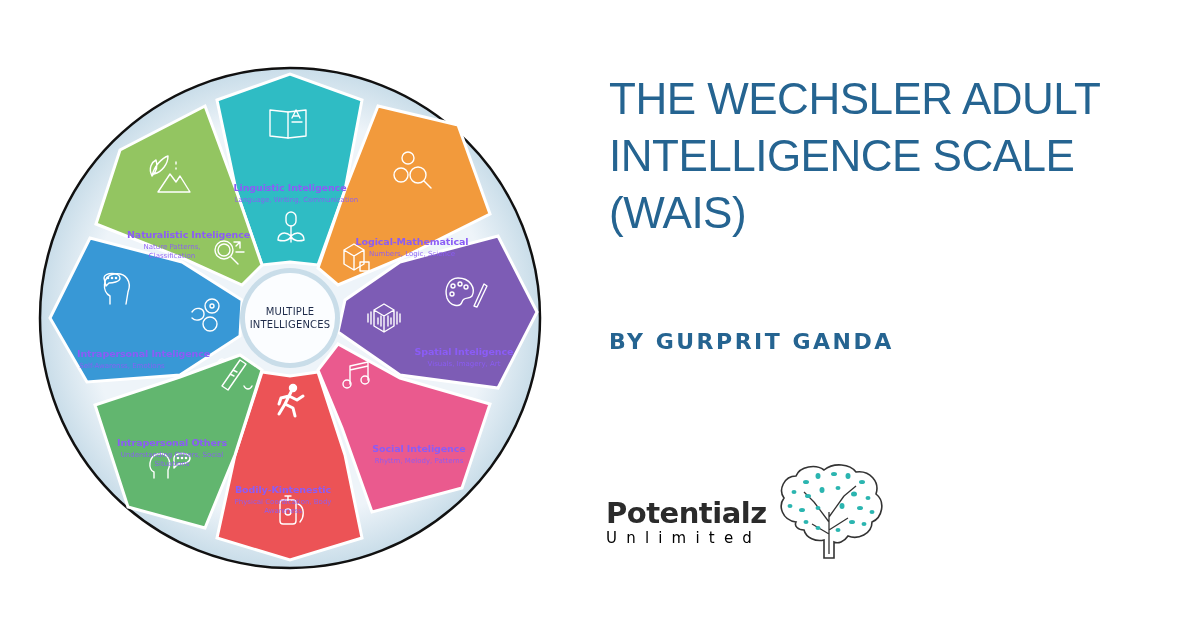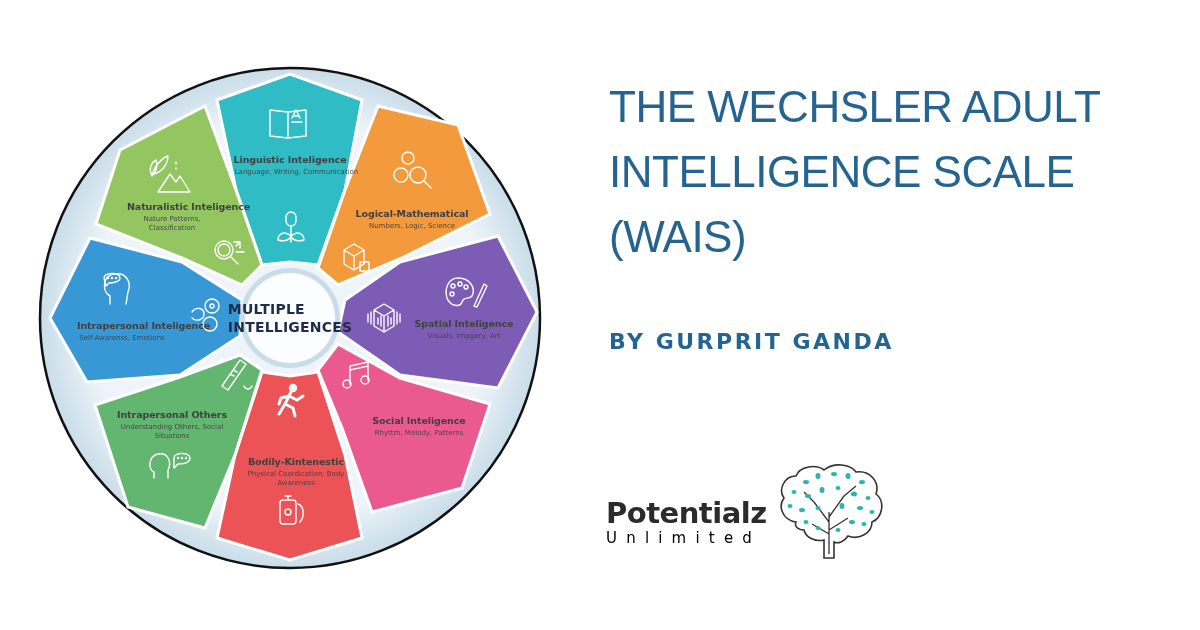--- a/index.html
+++ b/index.html
@@ -2,34 +2,34 @@
 <html><head>
   <meta charset="utf-8">
   <style>
     html, body { margin: 0; padding: 0; }
     body {
       width: 1200px; height: 630px; background: #ffffff; position: relative; overflow: hidden;
       font-family: "Liberation Sans", sans-serif;
     }
     .wheel-wrap { position: absolute; left: 0; top: 0; width: 600px; height: 630px; }
     .wheel-svg { position: absolute; left: 0; top: 0; }
-    .seg-text { position: absolute; color: #404040; text-align: center; transform: translate(-50%, -50%); pointer-events: none; }
+    .seg-text { position: absolute; color: #8b5cf6; text-align: center; transform: translate(-50%, -50%); pointer-events: none; margin-top: 28px; }
     .seg-title { font-family: "DejaVu Sans", sans-serif; font-weight: bold; font-size: 9.5px; white-space: nowrap; letter-spacing: -0.1px; }
     .seg-sub { font-family: "DejaVu Sans", sans-serif; font-size: 7px; opacity: 0.92; margin-top: 3px; line-height: 1.35; }
     .center-label {
       position: absolute; left: 290px; top: 318px; transform: translate(-50%, -50%);
-      font-family: "DejaVu Sans", sans-serif; font-weight: bold; font-size: 14px;
+      text-align: center; font-family: "DejaVu Sans", sans-serif; font-weight: normal; font-size: 10px;
       color: #1e2b4a; line-height: 1.25; letter-spacing: 0.2px;
     }
     .title {
       position: absolute; left: 609px; top: 70px; width: 570px;
       color: #256491; font-family: "Liberation Sans", sans-serif; font-size: 44px; line-height: 57px;
       font-weight: normal; letter-spacing: -0.5px;
     }
-    .title div { white-space: nowrap; margin-top: 8px; }
+    .title div { white-space: nowrap; }
     .byline {
       position: absolute; left: 609px; top: 329px; color: #256491;
       font-family: "DejaVu Sans", sans-serif; font-weight: bold; font-size: 22px; letter-spacing: 2.5px;
     }
     .logo-text { position: absolute; left: 606px; top: 498px; }
     .logo-main { font-family: "DejaVu Sans", sans-serif; font-weight: bold; font-size: 29px; color: #2b2b2b; letter-spacing: -0.5px; line-height: 30px; }
     .logo-sub { font-family: "DejaVu Sans", sans-serif; font-size: 15px; color: #000000; letter-spacing: 9.2px; line-height: 18px; margin-top: 1px; }
     .brain { position: absolute; left: 776px; top: 462px; }
   </style>
 </head>
@@ -176,21 +176,21 @@
     <div class="seg-sub">Numbers, Logic, Science</div>
   </div>
   <div class="seg-text" style="left:464px; top:330px;">
     <div class="seg-title">Spatial Inteligence</div>
     <div class="seg-sub">Visuals, Imagery, Art</div>
   </div>
   <div class="seg-text" style="left:419px; top:427px;">
     <div class="seg-title">Social Inteligence</div>
     <div class="seg-sub">Rhyttm, Melody, Patterns</div>
   </div>
-  <div class="seg-text" style="left:296px; top:472px; width:110px;">
+  <div class="seg-text" style="left:283px; top:472px; width:110px;">
     <div class="seg-title">Bodily-Kintenestic</div>
     <div class="seg-sub">Physical Coordication, Body Awareness</div>
   </div>
   <div class="seg-text" style="left:172px; top:425px; width:120px;">
     <div class="seg-title">Intrapersonal Others</div>
     <div class="seg-sub">Understanding Others, Social Situations</div>
   </div>
   <div class="seg-text" style="left:122px; top:332px; width:90px;">
     <div class="seg-title">Intrapersonal Inteligence</div>
     <div class="seg-sub">Self-Awarenss, Emotions</div>

